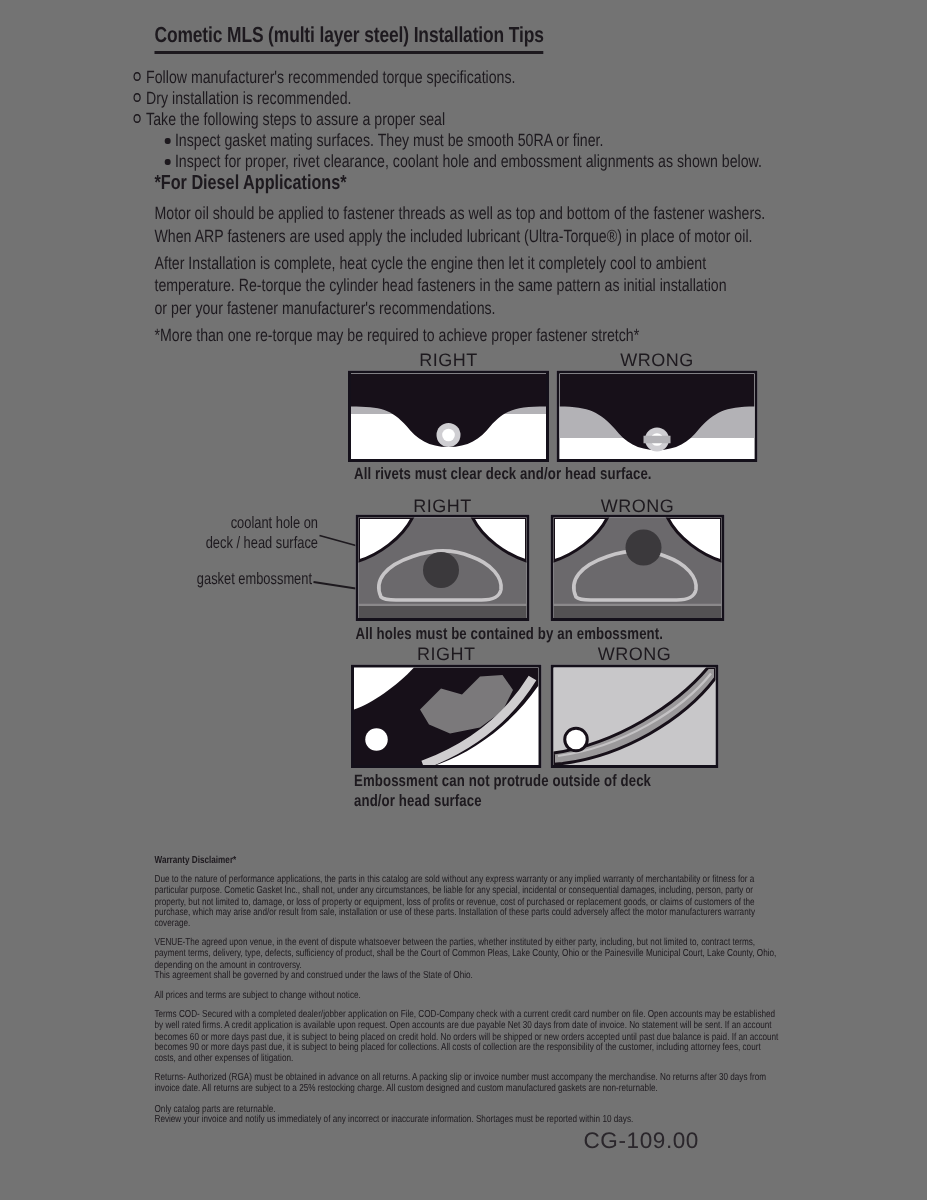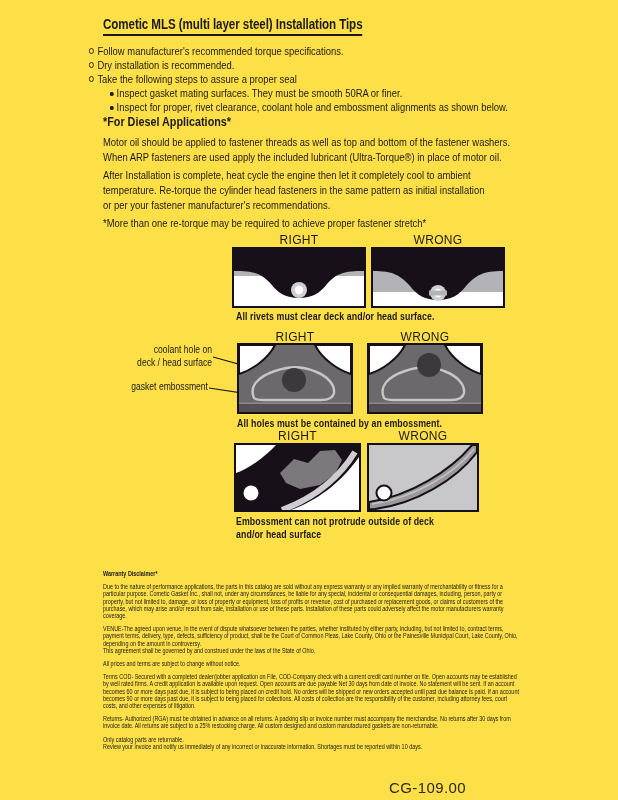--- a/index.html
+++ b/index.html
@@ -1,18 +1,18 @@
 <!DOCTYPE html>
 <html><head>
 <meta charset="utf-8">
 <style>
   html,body{margin:0;padding:0;background:#ffffff;}
   #page{
     position:relative;width:618px;height:800px;overflow:hidden;
-    background:#fde047;color:#1d191e;
+    background:#737373;color:#1d191e;
     font-family:"Liberation Sans", sans-serif;
     -webkit-font-smoothing:antialiased;
   }
   .cond{transform:scaleX(0.8);transform-origin:0 0;}
   .cond-r{transform:scaleX(0.78);transform-origin:100% 0;}
 
   .title{position:absolute;left:103px;top:16px;font-size:14.5px;font-weight:bold;white-space:nowrap;letter-spacing:-0.1px;}
   .title .ul{display:inline-block;border-bottom:2px solid #1d191e;padding-bottom:2px;}
 
   .bullets{position:absolute;left:89px;top:44px;font-size:11.8px;line-height:14px;white-space:nowrap;}
@@ -29,21 +29,21 @@
   .dbox svg{display:block;}
   .caption{position:absolute;font-size:11px;font-weight:bold;white-space:pre-line;line-height:13px;letter-spacing:0.1px;}
   .ann{position:absolute;font-size:11px;line-height:12.5px;text-align:right;white-space:pre-line;}
   .leader{position:absolute;left:205px;top:347px;}
 
   .legal{position:absolute;left:103px;top:570px;width:520px;font-size:6.8px;line-height:7.2px;letter-spacing:0;}
   .legal .lh{font-weight:bold;margin:0 0 6px 0;}
   .legal p{margin:0 0 6px 0;}
   .legal p.tight{margin-bottom:0;}
 
-  .pagenum{position:absolute;left:389px;top:779px;font-size:15px;letter-spacing:0.4px;color:#2a262b;}
+  .pagenum{position:absolute;left:389px;top:752px;font-size:15px;letter-spacing:0.4px;color:#2a262b;}
 </style>
 </head>
 <body>
 
 <div id="page">
 
   <div class="title cond">
     <span class="ul">Cometic MLS (multi layer steel) Installation Tips</span>
   </div>
 

